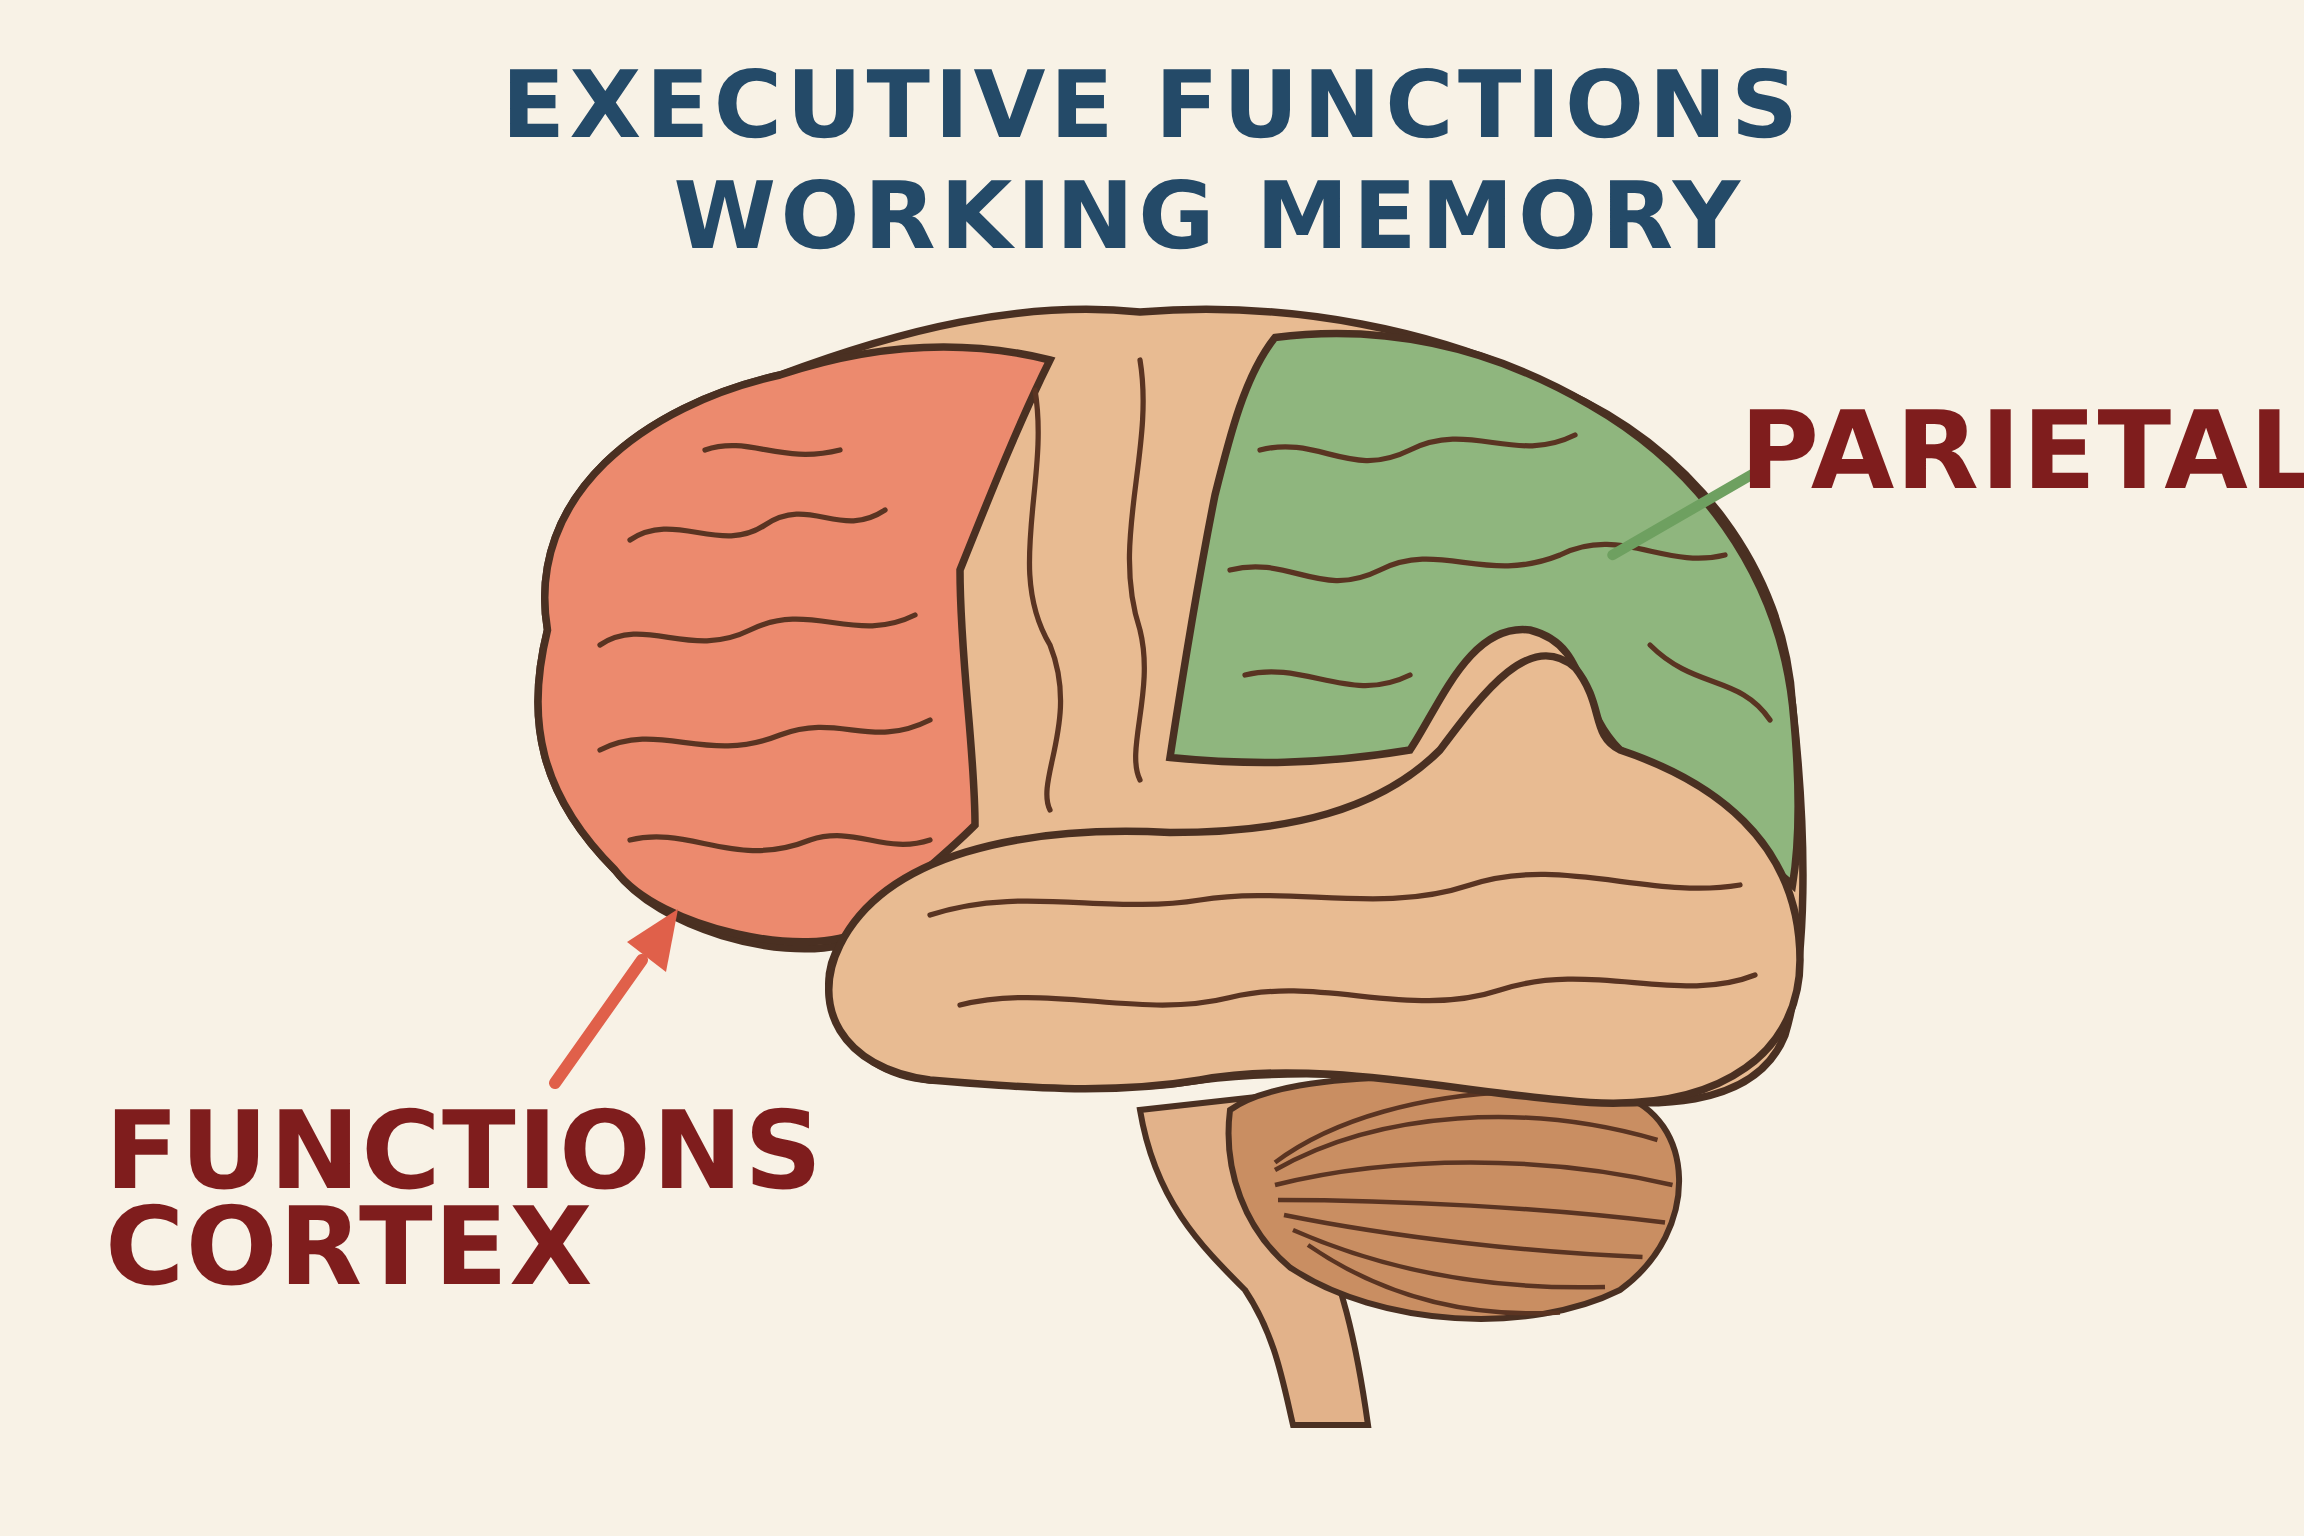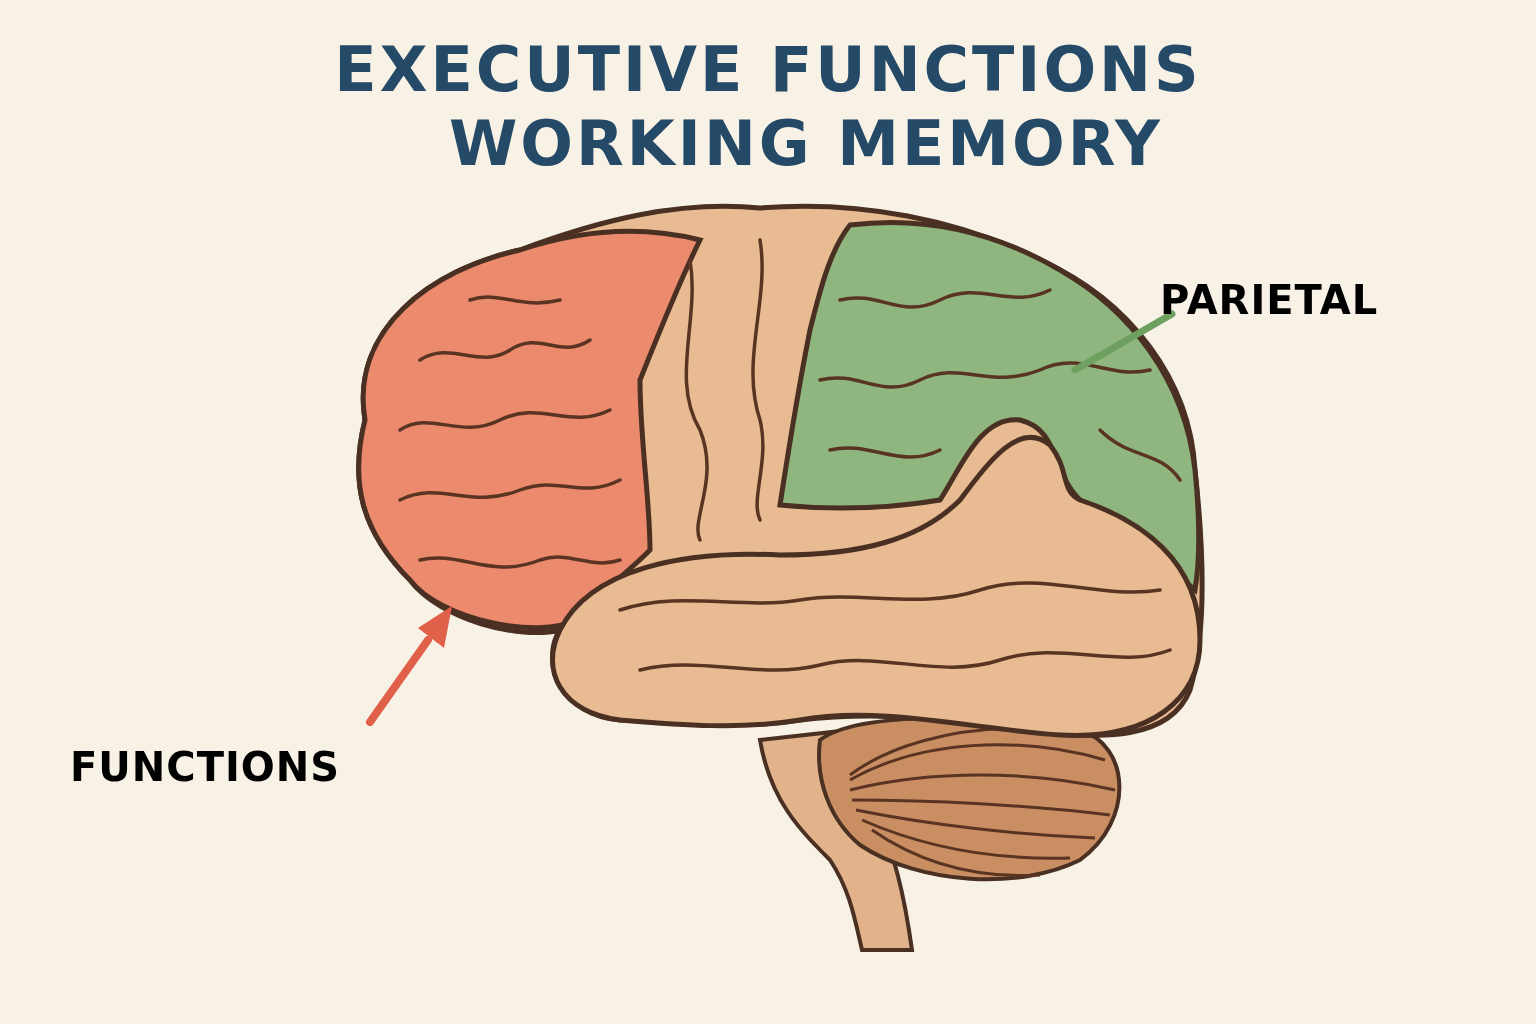--- a/index.html
+++ b/index.html
@@ -10,21 +10,21 @@
     font-family: "DejaVu Sans", sans-serif;
   }
   .title {
     position: absolute; left: 0; width: 1536px; text-align: center;
     color: #244a68; font-weight: bold; font-size: 62px; letter-spacing: 3px;
     line-height: 72px; margin: 0;
   }
   #title1 { top: 34px; }
   #title2 { top: 108px; margin-left: 38px; }
   .label {
-    position: absolute; color: #000000; font-weight: bold; font-size: 40px;
+    position: absolute; color: #7f1d1d; font-weight: bold; font-size: 72px;
     text-align: left; line-height: 64px; letter-spacing: 1px;
   }
   #parietal { left: 1160px; top: 268px; width: 330px; }
   #prefrontal { left: 70px; top: 735px; width: 450px; }
   svg.brain { position: absolute; left: 0; top: 0; }
 </style>
 </head>
 <body>
 
 <h1 class="title" id="title1">EXECUTIVE FUNCTIONS</h1>
@@ -78,13 +78,14 @@
     <polygon points="452,606 418,628 444,648" fill="#e0604a"></polygon>
   </g>
 </svg>
 
 <div class="label" id="parietal">
   <div>PARIETAL</div>
 </div>
 
 <div class="label" id="prefrontal">
   <div>FUNCTIONS</div>
+  <div>CORTEX</div>
 </div>
 
 </body></html>

